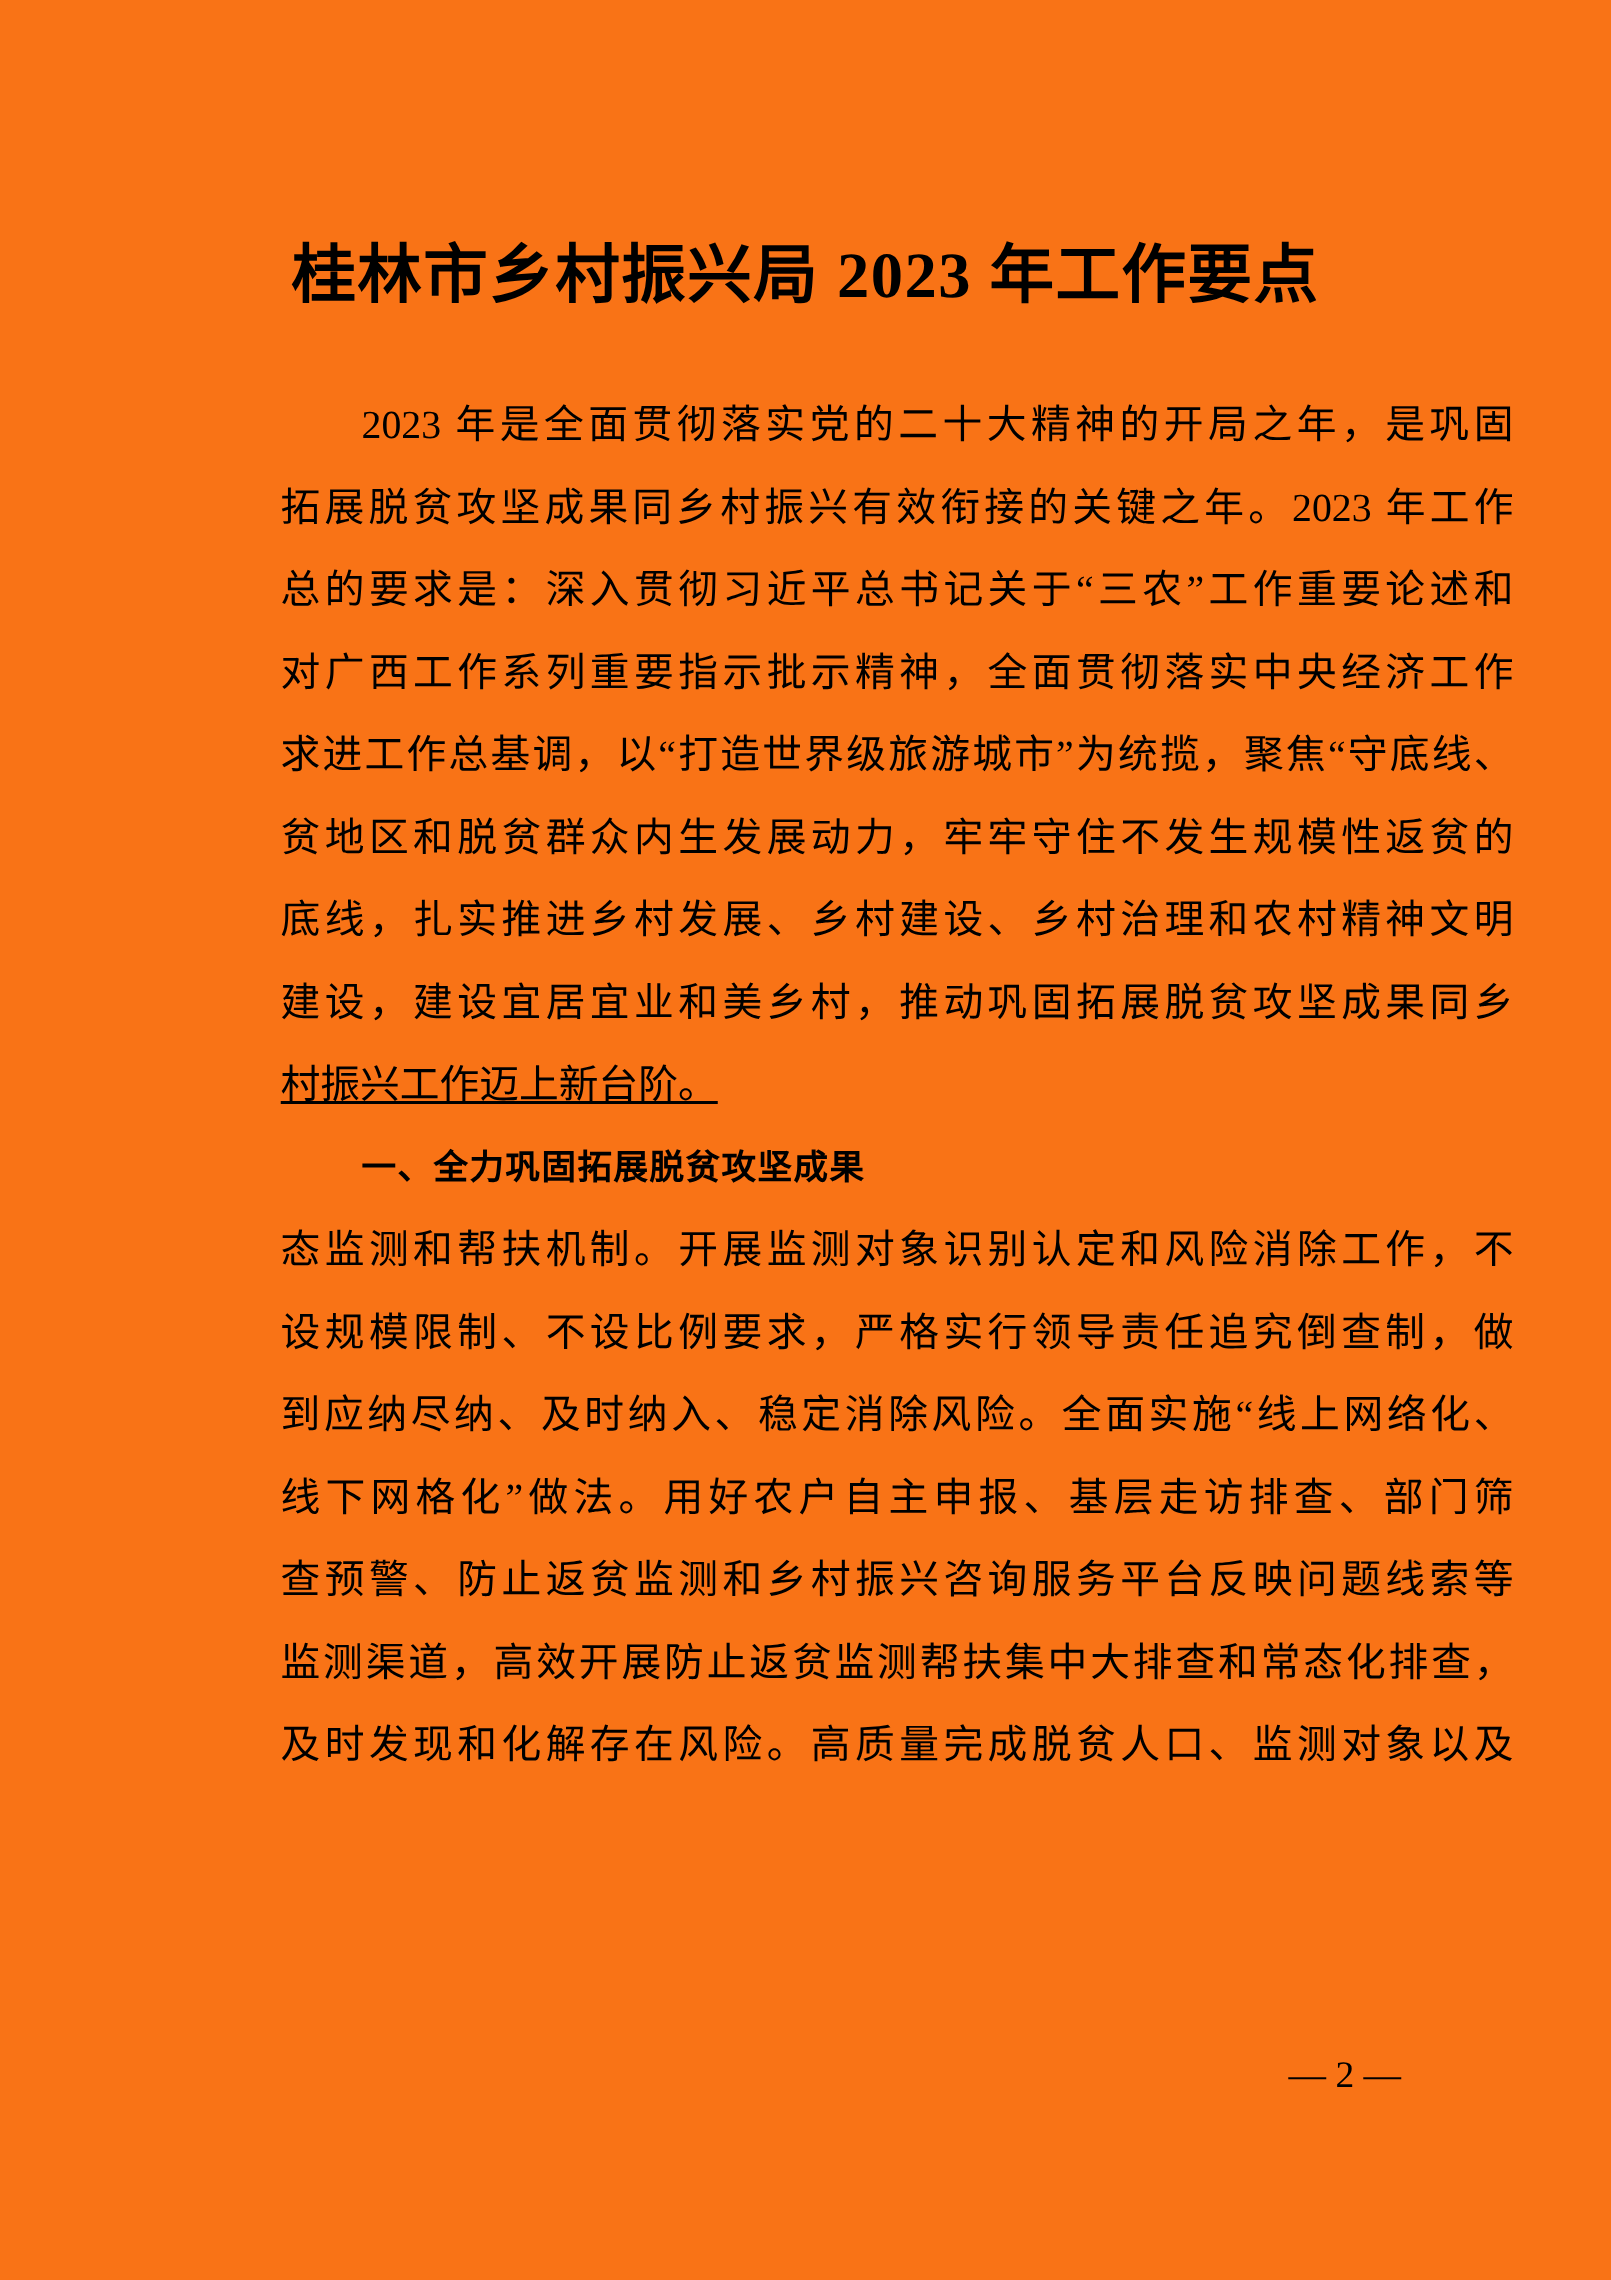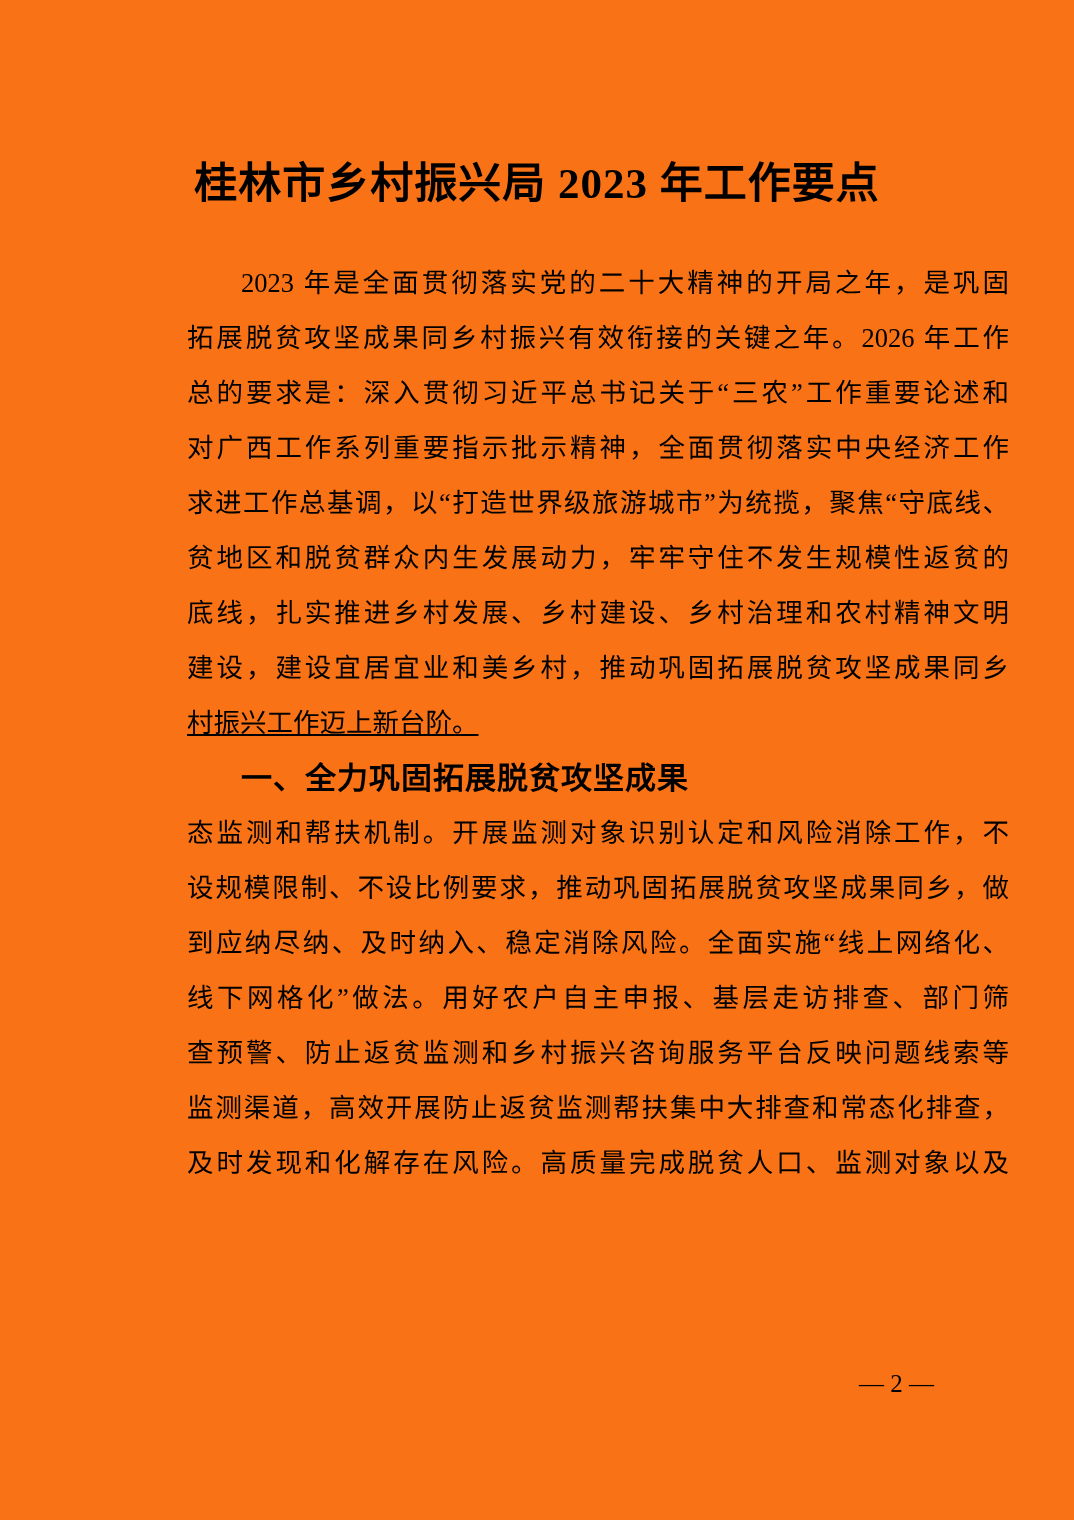--- a/index.html
+++ b/index.html
@@ -46,21 +46,21 @@
   }
   .line.no-just {
     text-align: left;
     text-align-last: auto;
     text-decoration: underline;
   }
   .indent {
     text-indent: 54px;
   }
   .section-heading {
-    font-size: 31px;
+    font-size: 23px;
     line-height: 55px;
     height: 55px;
     font-weight: 700;
     font-family: "Liberation Sans", "DejaVu Sans", sans-serif;
     text-indent: 54px;
     letter-spacing: 1px;
   }
   .lead-bold {
     font-weight: 700;
     letter-spacing: 1px;
@@ -78,33 +78,33 @@
 </head>
 <body>
 
 <div class="page">
 
   <h1 class="doc-title">桂林市乡村振兴局 2023 年工作要点</h1>
 
   <div class="content">
 
     <div class="line indent">2023 年是全面贯彻落实党的二十大精神的开局之年，是巩固</div>
-    <div class="line">拓展脱贫攻坚成果同乡村振兴有效衔接的关键之年。2026 年工作</div>
+    <div class="line">拓展脱贫攻坚成果同乡村振兴有效衔接的关键之年。2023 年工作</div>
     <div class="line">总的要求是：深入贯彻习近平总书记关于“三农”工作重要论述和</div>
     <div class="line">对广西工作系列重要指示批示精神，全面贯彻落实中央经济工作</div>
     <div class="line">求进工作总基调，以“打造世界级旅游城市”为统揽，聚焦“守底线、</div>
     <div class="line">贫地区和脱贫群众内生发展动力，牢牢守住不发生规模性返贫的</div>
     <div class="line">底线，扎实推进乡村发展、乡村建设、乡村治理和农村精神文明</div>
     <div class="line">建设，建设宜居宜业和美乡村，推动巩固拓展脱贫攻坚成果同乡</div>
     <div class="line no-just">村振兴工作迈上新台阶。</div>
 
     <div class="section-heading">一、全力巩固拓展脱贫攻坚成果</div>
 
     <div class="line">态监测和帮扶机制。开展监测对象识别认定和风险消除工作，不</div>
-    <div class="line">设规模限制、不设比例要求，推动巩固拓展脱贫攻坚成果同乡，做</div>
+    <div class="line">设规模限制、不设比例要求，严格实行领导责任追究倒查制，做</div>
     <div class="line">到应纳尽纳、及时纳入、稳定消除风险。全面实施“线上网络化、</div>
     <div class="line">线下网格化”做法。用好农户自主申报、基层走访排查、部门筛</div>
     <div class="line">查预警、防止返贫监测和乡村振兴咨询服务平台反映问题线索等</div>
     <div class="line">监测渠道，高效开展防止返贫监测帮扶集中大排查和常态化排查，</div>
     <div class="line">及时发现和化解存在风险。高质量完成脱贫人口、监测对象以及</div>
 
   </div>
 
   <div class="page-number">— 2 —</div>
 

